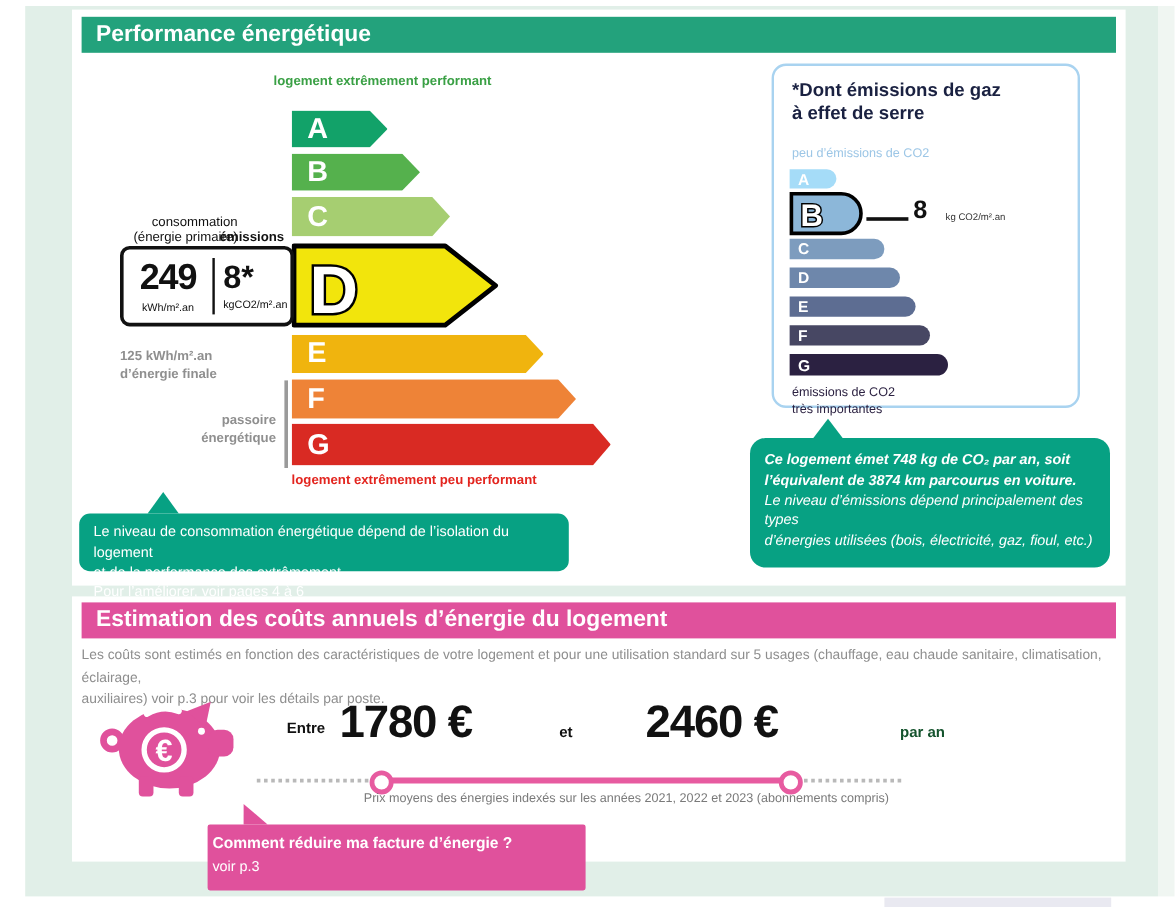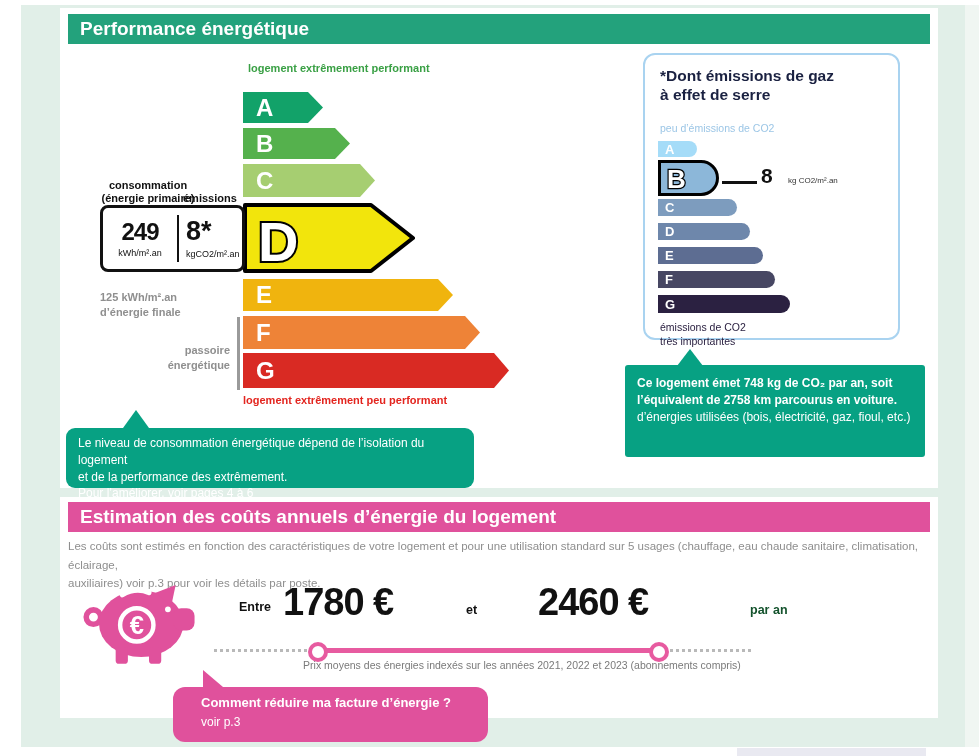--- a/index.html
+++ b/index.html
@@ -7,44 +7,44 @@
          font-family:"Liberation Sans",sans-serif;}
   .abs{position:absolute;}
   .bg-green{left:21px;top:5px;width:944px;height:742px;background:#e1efe8;}
   .bg-right{left:965px;top:5px;width:14px;height:742px;background:#f0f6f2;}
   .panel{background:#fff;}
   .panel1{left:60px;top:8px;width:878px;height:480px;}
   .panel2{left:60px;top:497px;width:878px;height:221px;}
   .hbar{color:#fff;font-weight:bold;font-size:19px;display:flex;align-items:center;padding-left:12px;box-sizing:border-box;}
   .hbar-green{left:68px;top:14px;width:862px;height:30px;}
   .hbar-pink{left:68px;top:502px;width:862px;height:30px;}
-  .toplabel{left:248px;top:62px;font-size:11px;font-weight:bold;color:#3aa045;}
+  .toplabel{left:228px;top:62px;font-size:11px;font-weight:bold;color:#3aa045;}
   .bottomlabel{left:243px;top:394px;font-size:11px;font-weight:bold;color:#e3251f;}
   .arrow{left:243px;display:flex;align-items:center;padding-left:13px;box-sizing:border-box;
          clip-path:polygon(0 0,calc(100% - 15px) 0,100% 50%,calc(100% - 15px) 100%,0 100%);
          color:#fff;font-weight:bold;font-size:24px;}
   .consbox{left:100px;top:205px;width:145px;height:67px;background:#fff;border:3px solid #111;
            border-radius:8px;display:flex;box-sizing:border-box;}
   .conscell{display:flex;flex-direction:column;justify-content:center;align-items:center;}
   .cell1{width:74px;}
   .celldiv{width:2px;background:#111;margin:7px 0;}
   .cell2{flex:1;align-items:flex-start;padding-left:7px;}
-  .bigval{font-size:24px;font-weight:bold;color:#111;line-height:1;letter-spacing:-1px;}
+  .bigval{font-size:30px;font-weight:bold;color:#111;line-height:1;letter-spacing:-1px;}
   .midval{font-size:27px;font-weight:bold;color:#111;line-height:1;}
   .unitsm{font-size:9px;color:#111;margin-top:4px;}
-  .conslabel{left:78px;top:179px;width:140px;text-align:center;font-size:11px;font-weight:bold;color:#111;line-height:1.15;}
+  .conslabel{left:58px;top:179px;width:140px;text-align:right;font-size:11px;font-weight:normal;color:#111;line-height:1.15;}
   .emislabel{left:183px;top:192px;font-size:11px;font-weight:bold;color:#111;}
   .graylbl{color:#8f8f8f;font-size:11px;line-height:1.35;font-weight:bold;}
   .finallbl{left:100px;top:290px;}
   .passoire{left:140px;top:343px;width:90px;text-align:right;}
   .vline{left:237px;top:317px;width:3px;height:73px;background:#9a9a9a;}
   .callout{color:#fff;font-size:12px;line-height:1.4;border-radius:9px;box-sizing:border-box;}
   .callout .b{font-weight:bold;}
-  .co-left{left:66px;top:428px;width:408px;padding:7px 12px;height:60px;}
-  .co-right{left:625px;top:365px;width:300px;height:92px;padding:10px 12px;border-radius:3px;}
+  .co-left{left:66px;top:428px;width:408px;padding:7px 12px;height:48px;}
+  .co-right{left:625px;top:365px;width:300px;height:108px;padding:10px 12px;border-radius:13px;font-style:italic;}
   .tri-up{width:0;height:0;border-left:13px solid transparent;border-right:13px solid transparent;}
   .gespanel{left:643px;top:53px;width:257px;height:287px;background:#fff;border:2px solid #a9d3f0;border-radius:12px;box-sizing:border-box;}
   .gestitle{left:660px;top:66px;font-size:15.5px;font-weight:bold;color:#1a2141;line-height:1.25;}
   .geslow{left:660px;top:122px;font-size:10.5px;color:#9cc6e6;}
   .geshigh{left:660px;top:300px;font-size:10.5px;color:#2b2141;line-height:1.35;}
   .gesbar{left:658px;border-radius:0 10px 10px 0;display:flex;align-items:center;padding-left:7px;
           box-sizing:border-box;color:#fff;font-weight:bold;font-size:13px;}
   .gesbarB{left:658px;top:160px;width:61px;height:36px;border:3px solid #000;border-radius:0 20px 20px 0;
            box-sizing:border-box;display:flex;align-items:center;}
   .gesline{left:722px;top:181px;width:35px;height:3px;background:#111;}
@@ -57,21 +57,21 @@
   .p2{left:538px;top:581px;}
   .et{left:466px;top:603px;font-size:12.5px;font-weight:bold;color:#111;}
   .paran{left:750px;top:603px;font-size:12.5px;font-weight:bold;color:#14532d;text-align:right;}
   .slider{left:214px;top:642px;width:537px;height:18px;}
   .slid-dots{position:absolute;left:0;right:0;top:7px;border-top:3px dotted #b9b9b9;}
   .slid-fill{position:absolute;left:100px;width:341px;top:6px;height:5px;border-radius:3px;}
   .handle{position:absolute;top:0;width:12px;height:12px;background:#fff;border-radius:50%;}
   .h1{left:94px;}
   .h2{left:435px;}
   .slidecap{left:262px;top:659px;width:520px;text-align:center;font-size:10.5px;color:#7a7a7a;}
-  .co-pink{left:173px;top:687px;width:315px;height:55px;border-radius:12px;padding:7px 28px;}
+  .co-pink{left:173px;top:687px;width:315px;height:55px;border-radius:2px;padding:7px 4px;}
   .co-pink .t1{font-size:13px;font-weight:bold;}
   .co-pink .t2{font-size:12px;margin-top:2px;}
   .tri-pink{left:203px;top:670px;width:0;height:0;border-bottom:17px solid #e0519c;border-right:20px solid transparent;}
   .graybar{left:737px;top:748px;width:189px;height:8px;background:#e9e9f1;}
 </style>
 </head>
 <body>
 
 <div class="stage">
 
@@ -186,21 +186,22 @@
   </div>
 
   <div class="abs geshigh" style="top:320px;">
     <div>émissions de CO2</div>
     <div>très importantes</div>
   </div>
 
   <div class="abs tri-up" style="left:677px;top:349px;border-bottom:17px solid #07a183;"></div>
   <div class="abs callout co-right" style="background: rgb(7, 161, 131);">
     <div class="b">Ce logement émet 748 kg de CO₂ par an, soit</div>
-    <div class="b">l’équivalent de 2758  km parcourus en voiture.</div>
+    <div class="b">l’équivalent de 3874  km parcourus en voiture.</div>
+    <div>Le niveau d’émissions dépend principalement des types</div>
     <div>d’énergies utilisées (bois, électricité, gaz, fioul, etc.)</div>
   </div>
 
   <div class="abs hbar hbar-pink" style="background: rgb(224, 81, 156);">
     <span>Estimation des coûts annuels d’énergie du logement</span>
   </div>
 
   <div class="abs desc">
     <div>Les coûts sont estimés en fonction des caractéristiques de votre logement et pour une utilisation standard sur 5 usages (chauffage, eau chaude sanitaire, climatisation, éclairage,</div>
     <div>auxiliaires) voir p.3 pour voir les détails par poste.</div>

